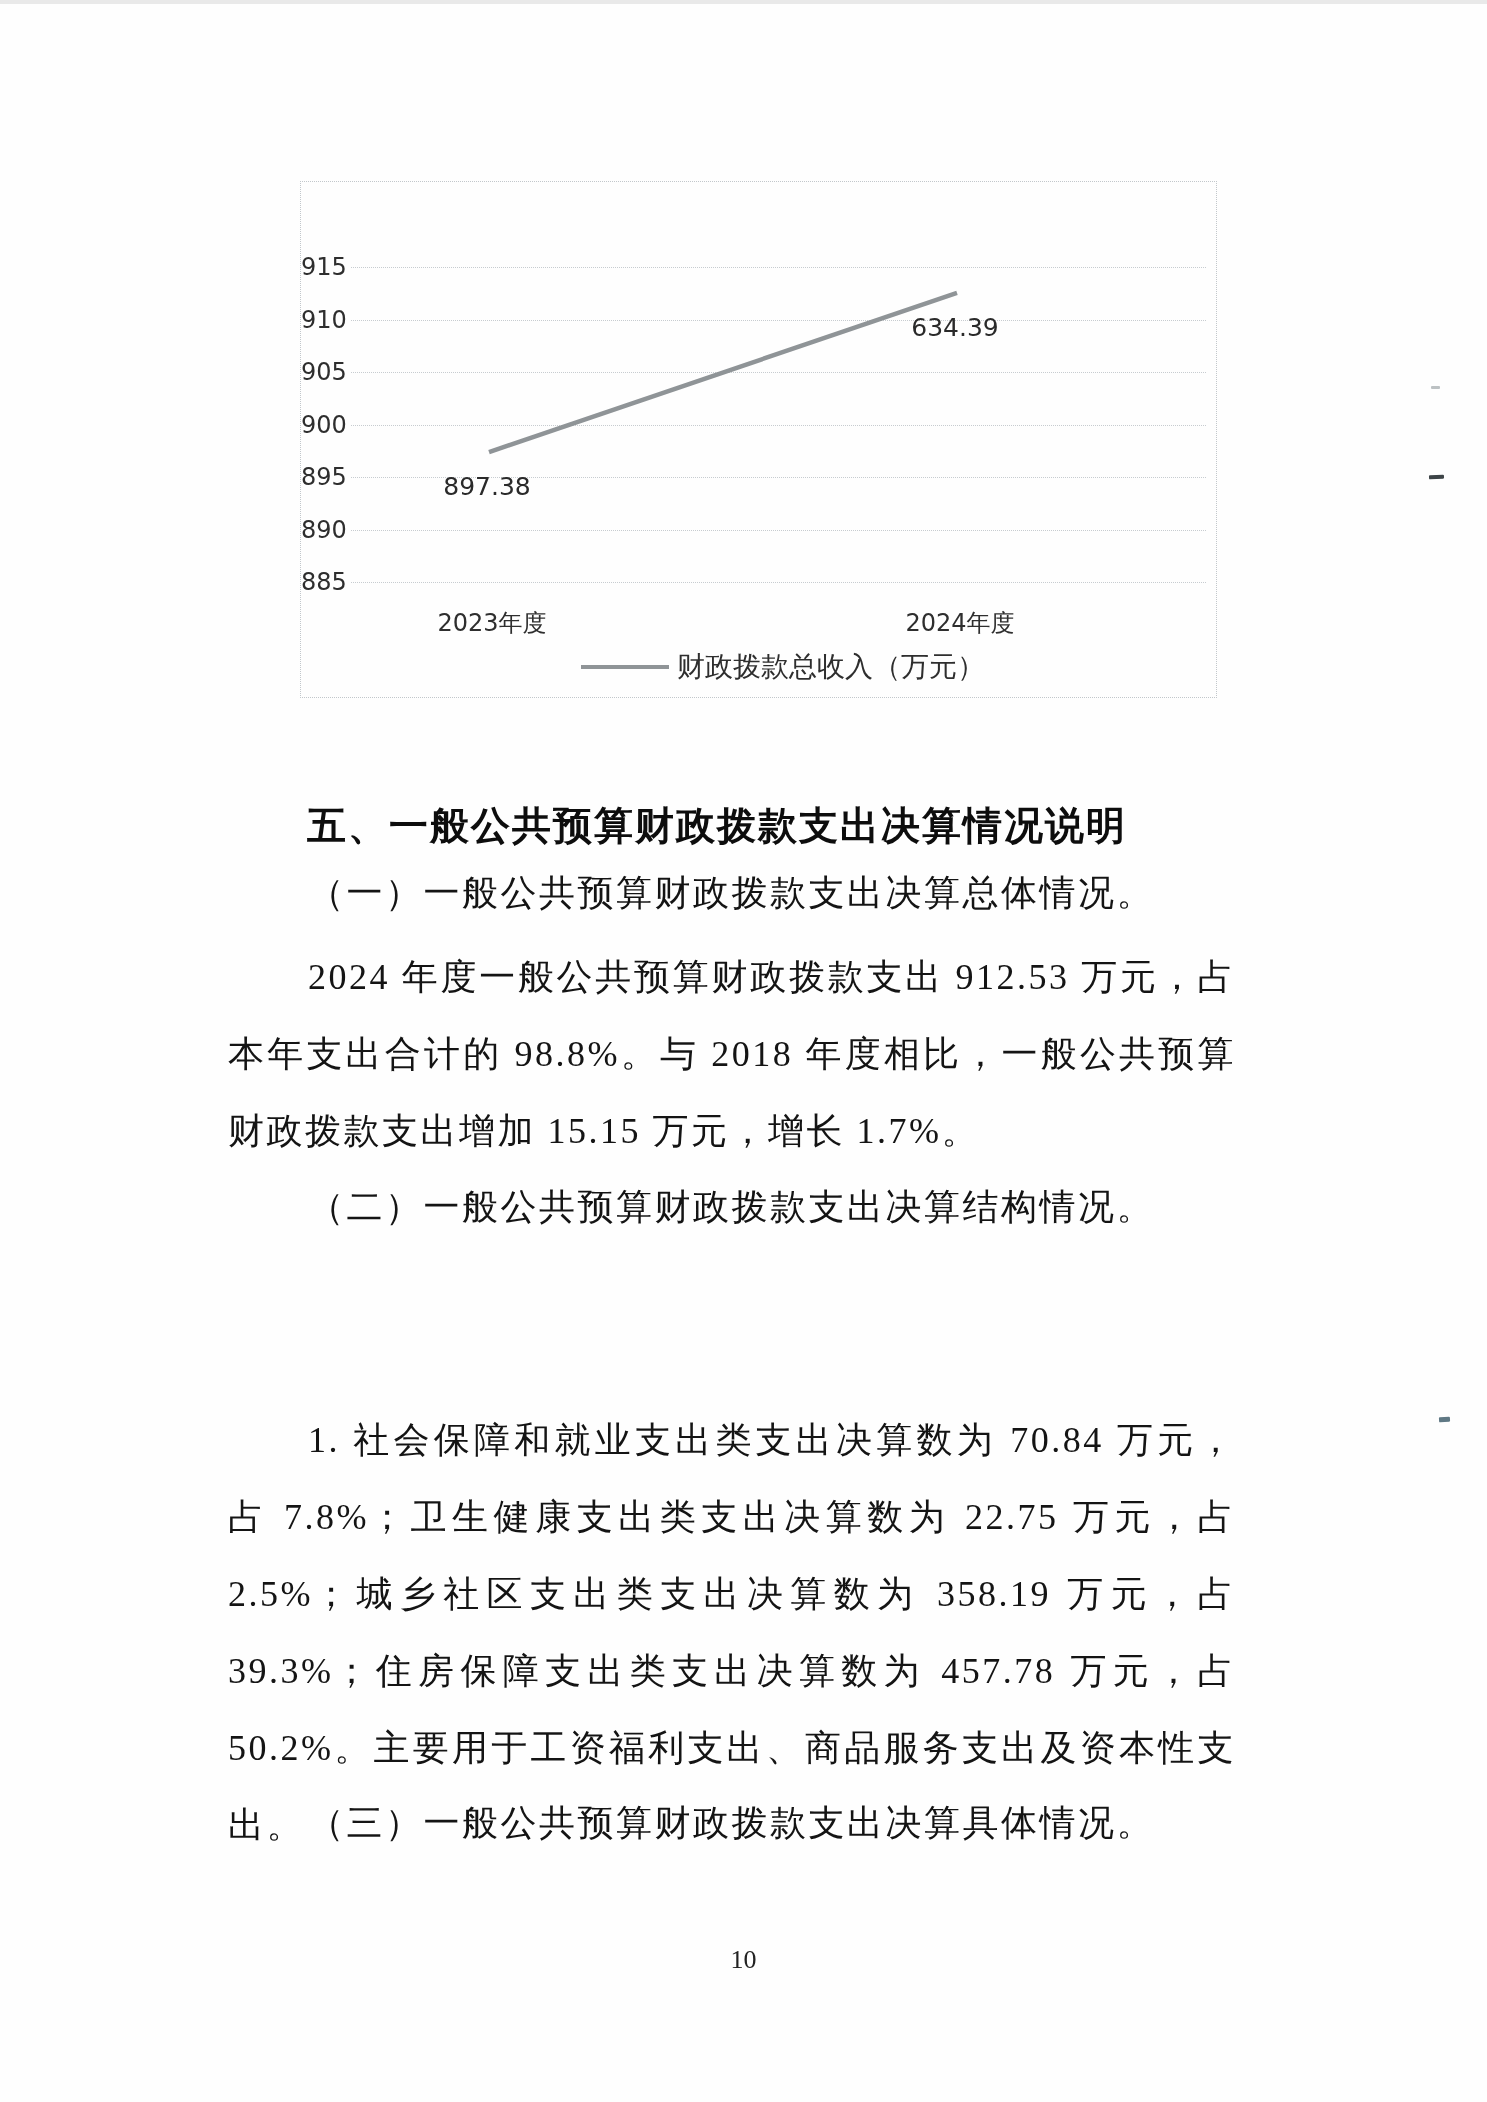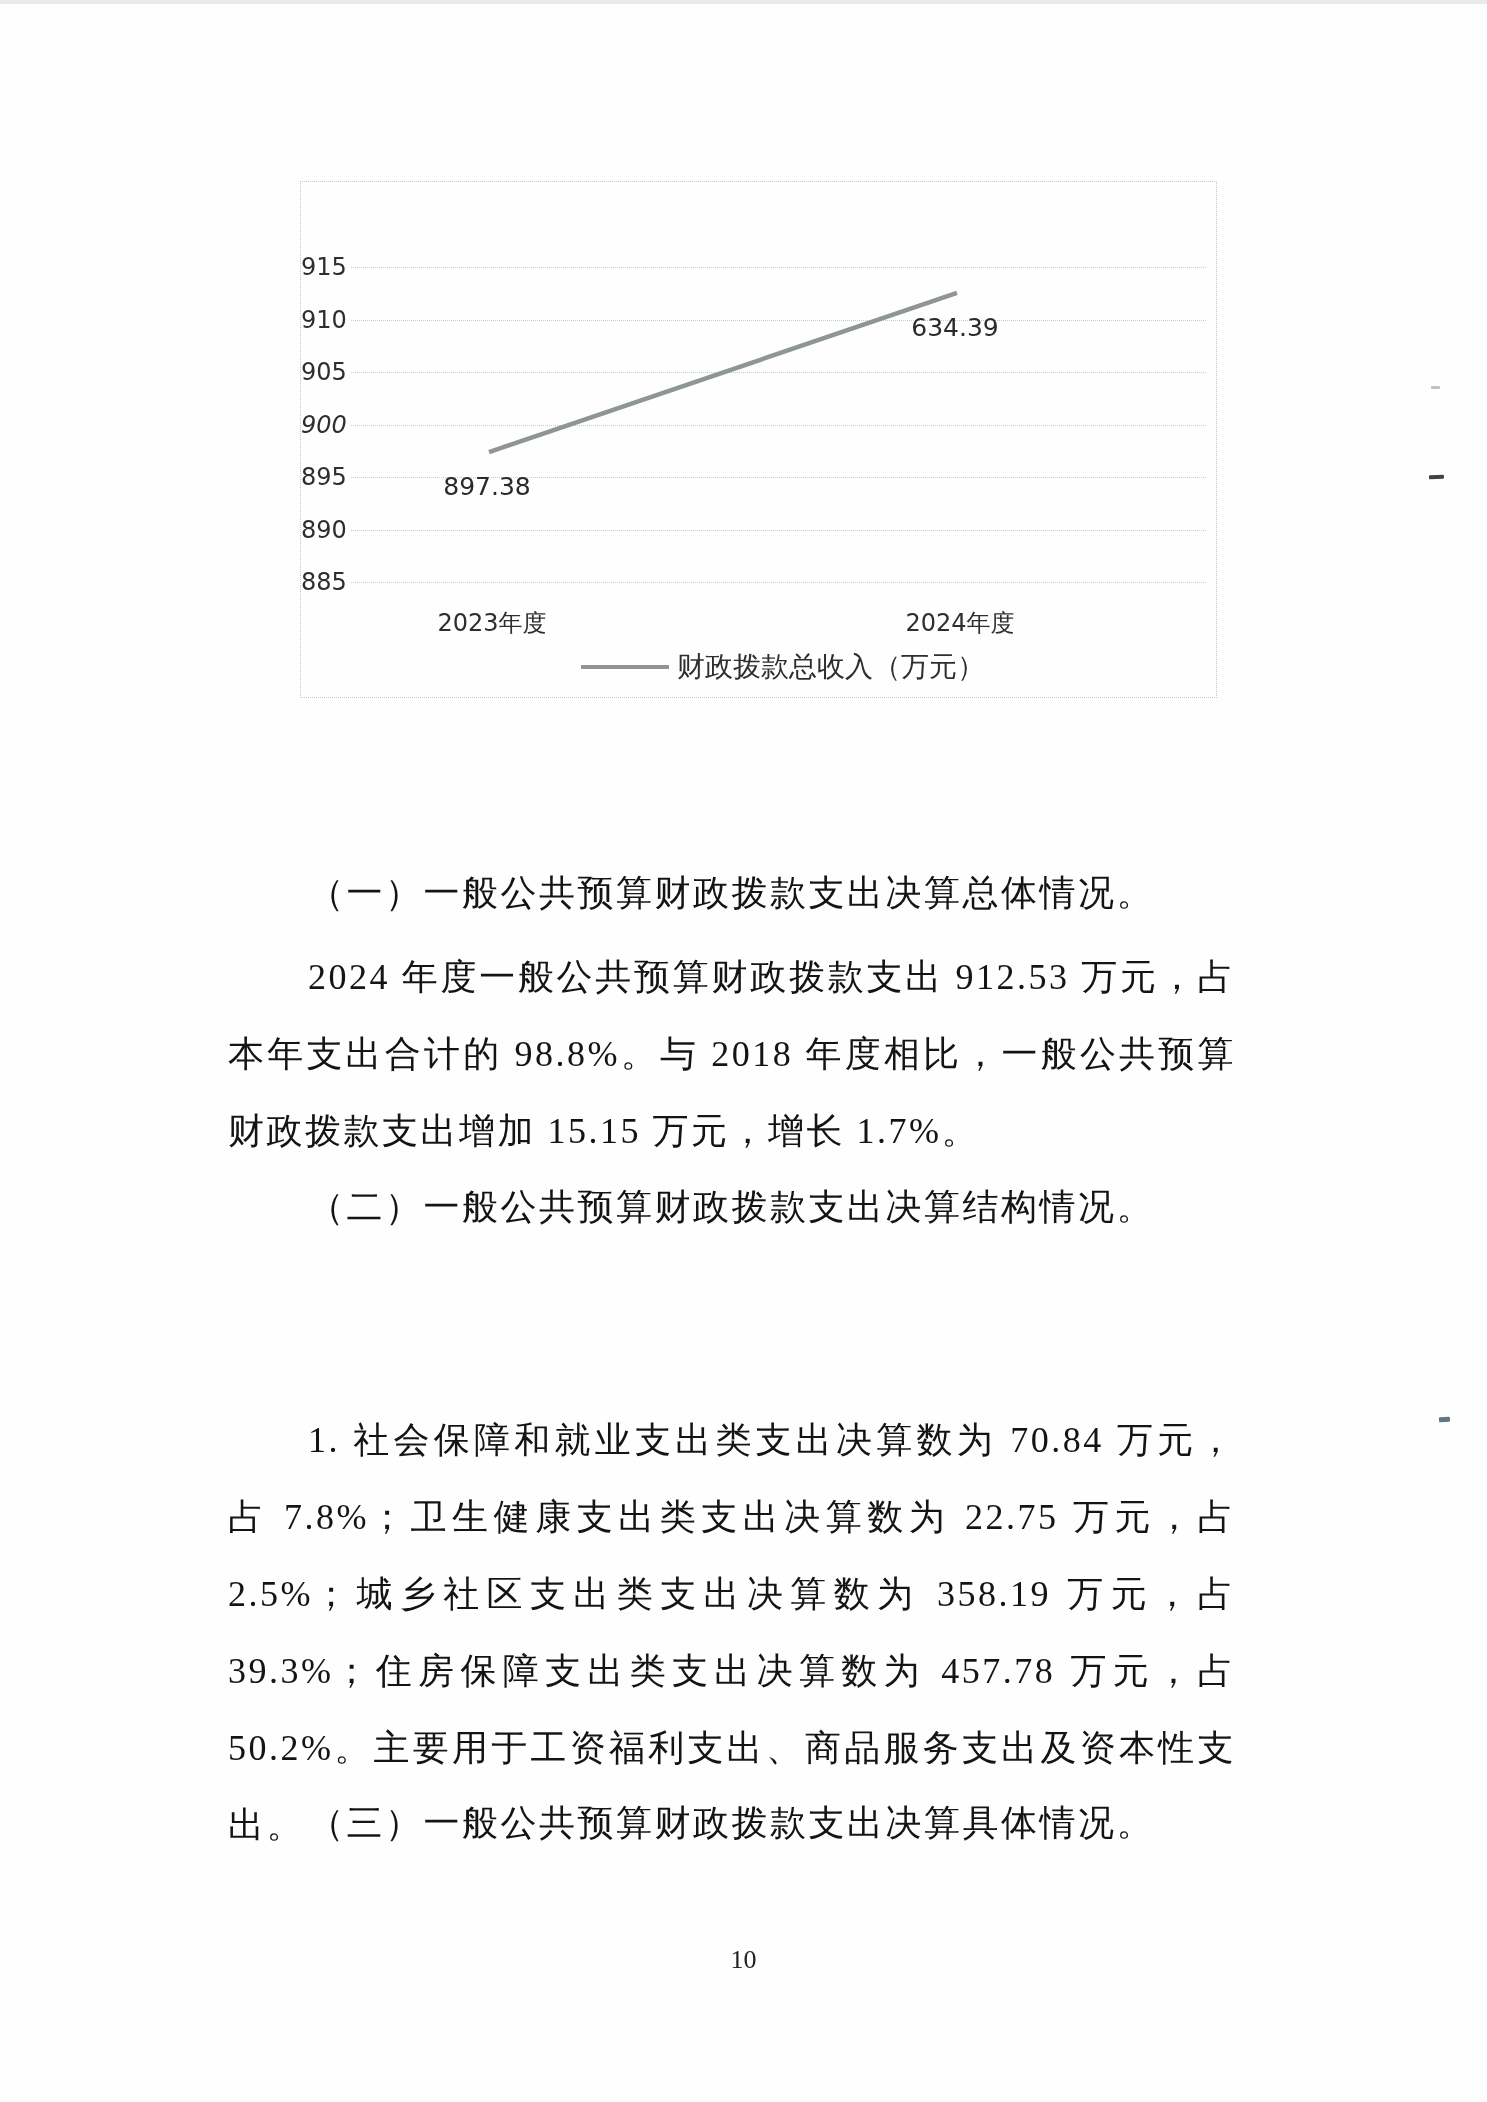--- a/index.html
+++ b/index.html
@@ -57,40 +57,41 @@
 <div id="page">
 
   <div id="chart">
       <div class="gridline" style="left: 50px; top: 85px; width: 855px;"></div>
       <div class="ytick" style="top: 71px;">915</div>
       <div class="gridline" style="left: 50px; top: 137.5px; width: 855px;"></div>
       <div class="ytick" style="top: 123.5px;">910</div>
       <div class="gridline" style="left: 50px; top: 190px; width: 855px;"></div>
       <div class="ytick" style="top: 176px;">905</div>
       <div class="gridline" style="left: 50px; top: 242.5px; width: 855px;"></div>
-      <div class="ytick" style="top: 228.5px; font-style: italic;">900</div>
+      <div class="ytick" style="top: 228.5px;">900</div>
       <div class="gridline" style="left: 50px; top: 295px; width: 855px;"></div>
       <div class="ytick" style="top: 281px;">895</div>
       <div class="gridline" style="left: 50px; top: 347.5px; width: 855px;"></div>
       <div class="ytick" style="top: 333.5px;">890</div>
       <div class="gridline" style="left: 50px; top: 400px; width: 855px;"></div>
       <div class="ytick" style="top: 386px;">885</div>
       <svg width="915" height="515">
         <polyline points="188,270.01000000000005 656,110.93500000000029" fill="none" stroke="#8f9497" stroke-width="4.5"></polyline>
       </svg>
       <div class="dlabel" style="left: 186px; top: 290.01px;">897.38</div>
       <div class="xtick" style="left: 191px; top: 425px;">2023年度</div>
       <div class="dlabel" style="left: 654px; top: 130.935px;">634.39</div>
       <div class="xtick" style="left: 659px; top: 425px;">2024年度</div>
       <div id="legend" style="left: 280px; top: 466px;">
         <span class="legend-line"></span>
         <span class="legend-label">财政拨款总收入（万元）</span>
       </div>
     </div>
 
+  <div class="heading">五、一般公共预算财政拨款支出决算情况说明</div>
 
   <div class="doc indent" style="top:851px;">（一）一般公共预算财政拨款支出决算总体情况。</div>
   <div class="doc indent" style="top:935px;">2024 年度一般公共预算财政拨款支出 912.53 万元，占本年支出合计的 98.8%。与 2018 年度相比，一般公共预算财政拨款支出增加 15.15 万元，增长 1.7%。</div>
   <div class="doc indent" style="top:1165px;">（二）一般公共预算财政拨款支出决算结构情况。</div>
   <div class="doc indent" style="top:1398px;">1. 社会保障和就业支出类支出决算数为 70.84 万元，占 7.8%；卫生健康支出类支出决算数为 22.75 万元，占 2.5%；城乡社区支出类支出决算数为 358.19 万元，占 39.3%；住房保障支出类支出决算数为 457.78 万元，占 50.2%。主要用于工资福利支出、商品服务支出及资本性支出。</div>
   <div class="doc indent" style="top:1781px;">（三）一般公共预算财政拨款支出决算具体情况。</div>
 
   <div class="pagenum">10</div>
 
   <div class="artifact" id="art1"></div>

